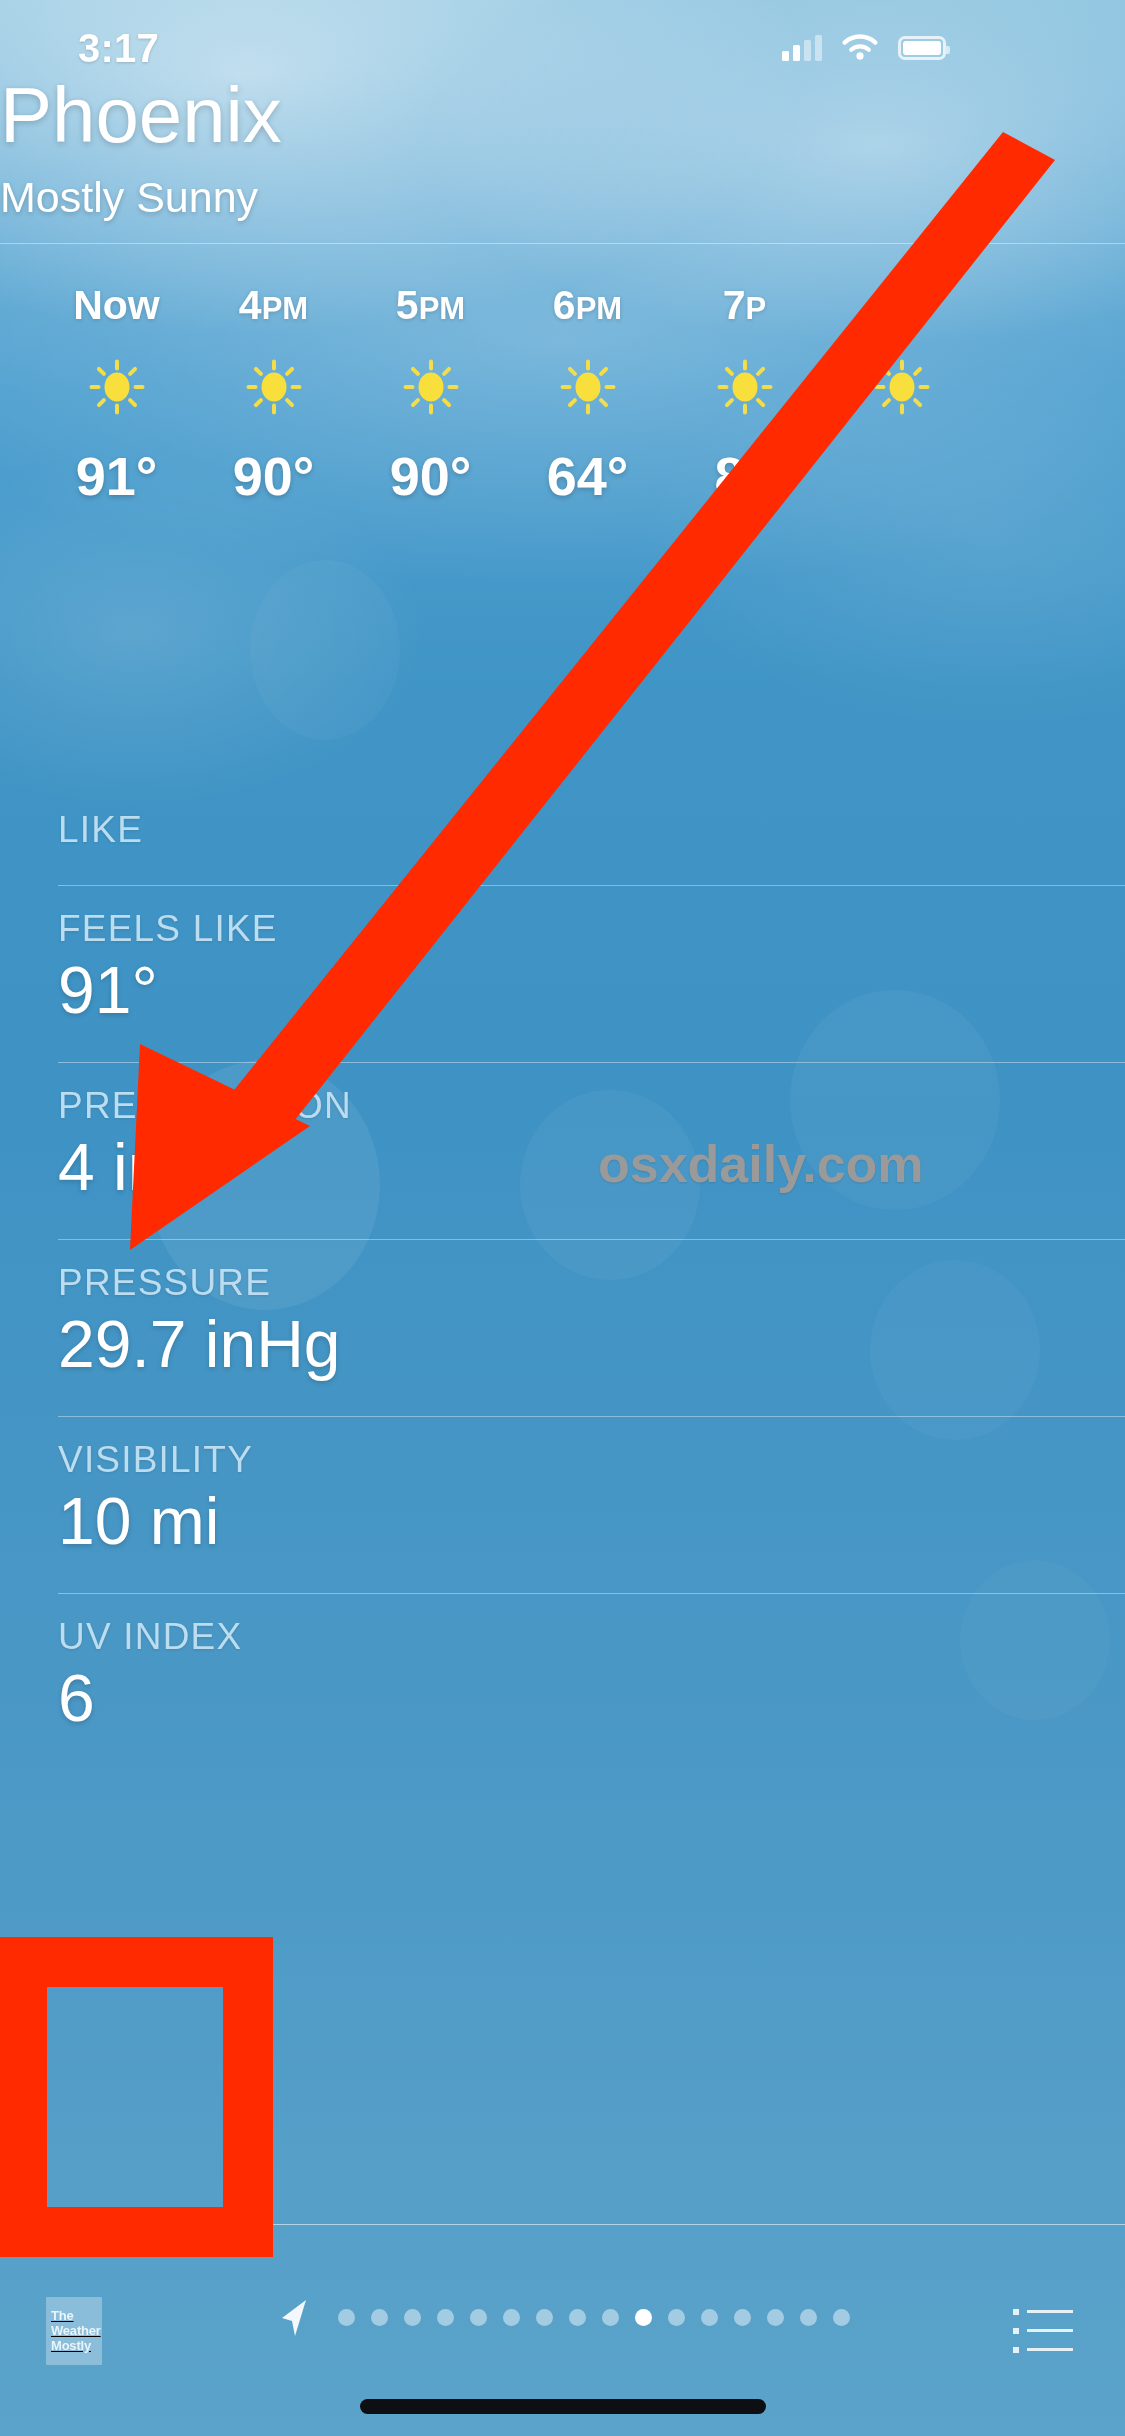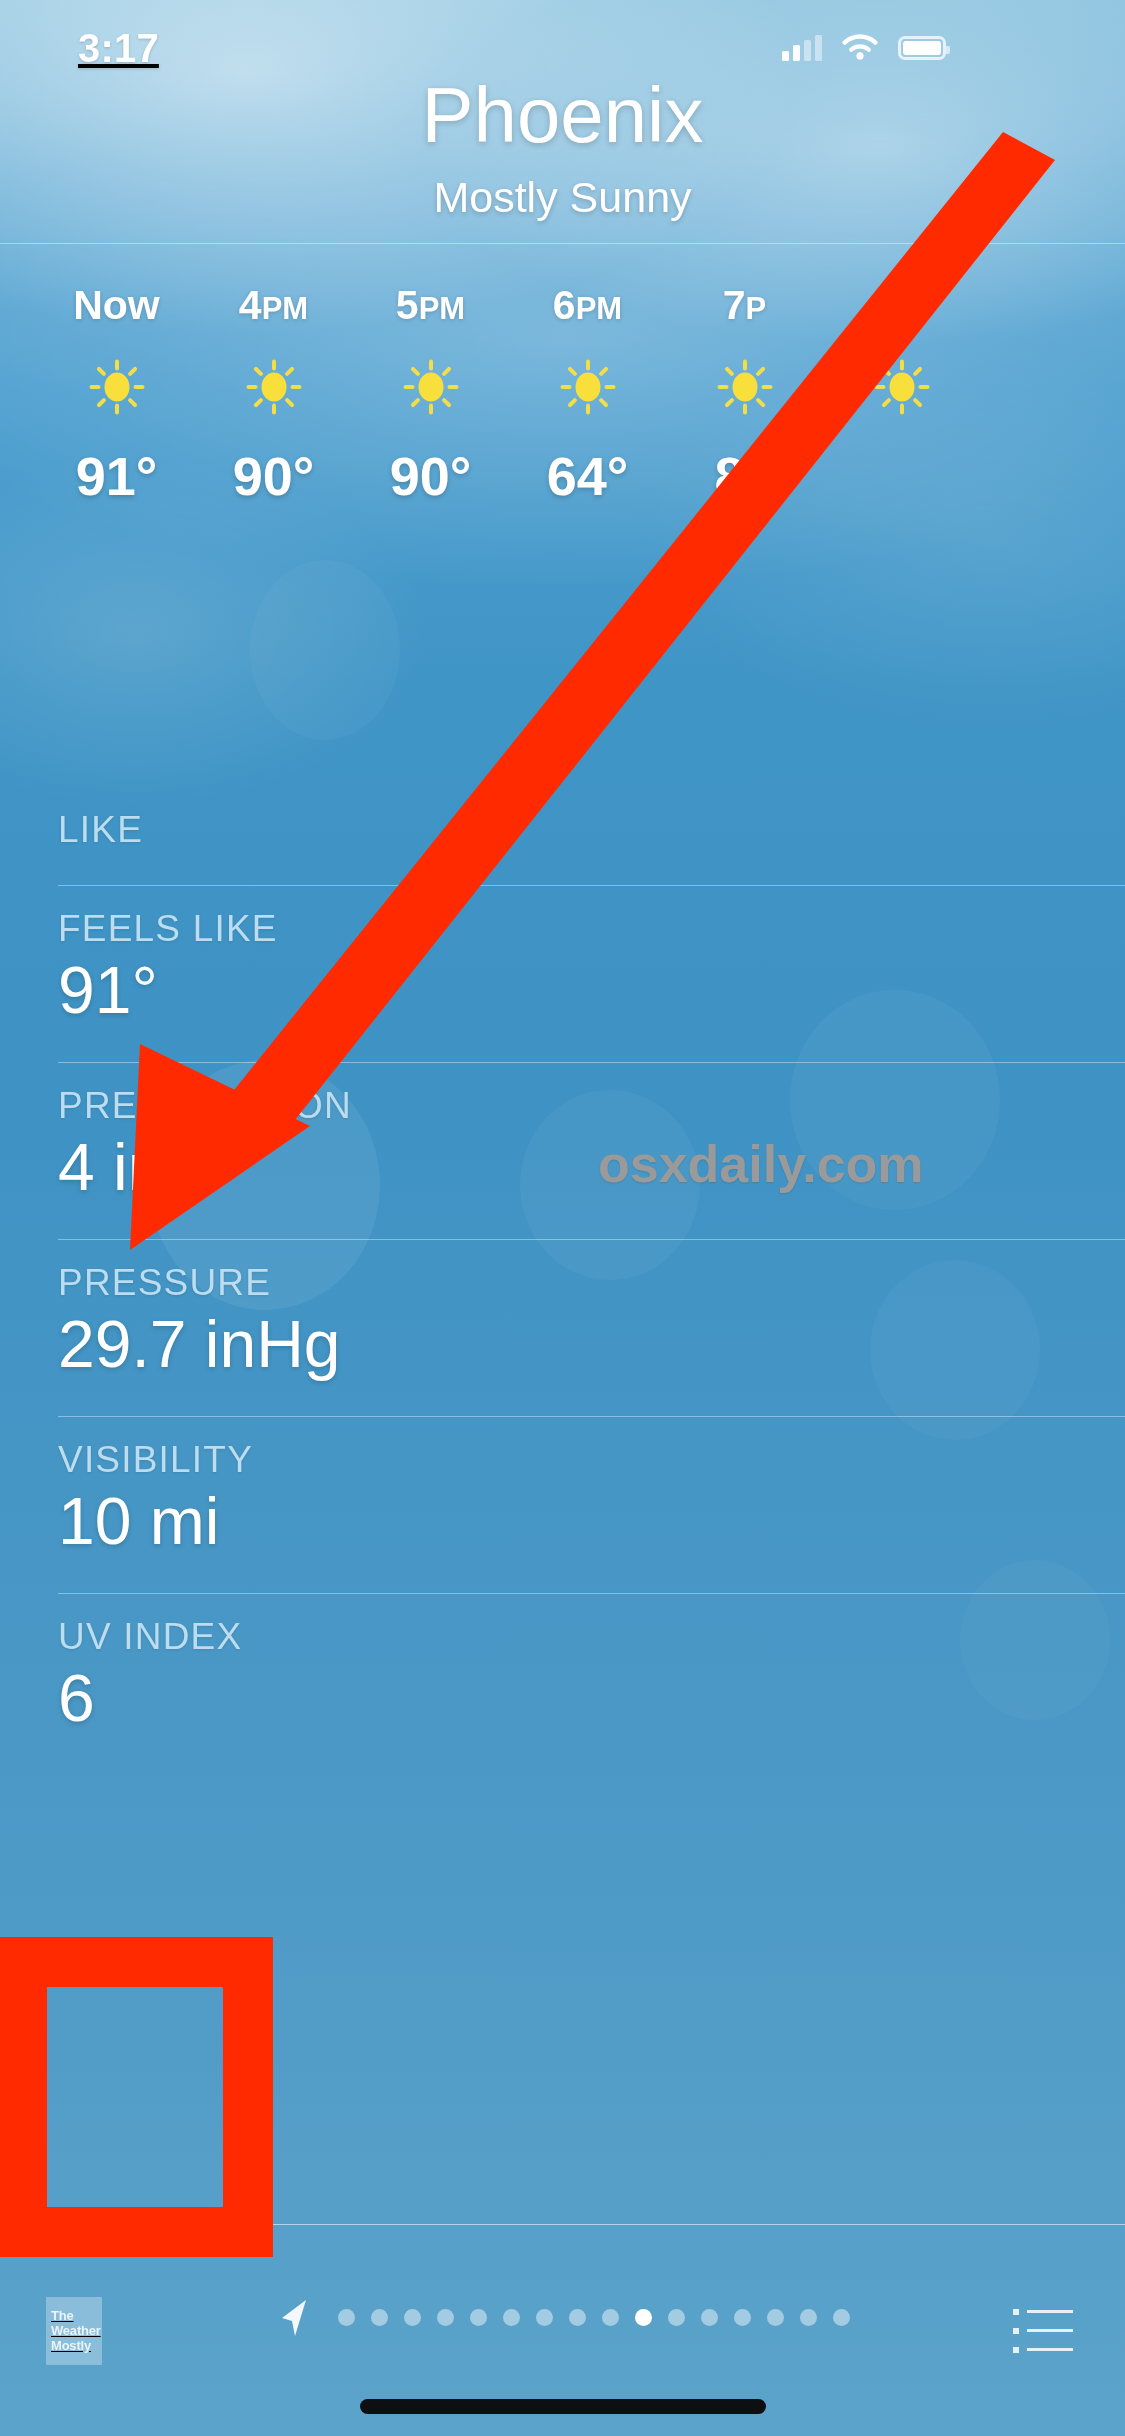--- a/index.html
+++ b/index.html
@@ -24,21 +24,20 @@
   }
   
   .bokeh{ position:absolute; border-radius:50%; background:rgba(255,255,255,.07); pointer-events:none; }
 
   
   .statusbar{
     position:absolute; top:0; left:0; width:1004px; height:96px;
     display:flex; align-items:center; justify-content:space-between;
     padding:0 58px 0 78px;
     z-index:6;
-    text-decoration:underline;
   }
   .clock{
     color:#fff; font-size:40px; font-weight:bold; letter-spacing:.2px;
     text-shadow:0 1px 3px rgba(0,0,0,.18);
   }
   .status-icons{ display:flex; align-items:center; gap:16px; }
   .bars{ display:flex; align-items:flex-end; gap:4px; height:26px; }
   .bars i{ display:block; width:7px; background:#fff; border-radius:1.5px; }
   .bars i:nth-child(1){ height:10px; }
   .bars i:nth-child(2){ height:16px; }
@@ -48,21 +47,21 @@
     width:48px; height:24px; border:3px solid rgba(255,255,255,.75);
     border-radius:7px; position:relative; padding:2px;
   }
   .batt::after{
     content:""; position:absolute; right:-7px; top:7px;
     width:4px; height:8px; background:rgba(255,255,255,.6); border-radius:0 2px 2px 0;
   }
   .batt span{ display:block; width:100%; height:100%; background:#fff; border-radius:3px; }
 
   
-  .header{ position:absolute; top:74px; left:0; width:1125px; text-align:center; z-index:4; }
+  .header{ position:absolute; top:74px; left:0; width:1125px; text-align:left; z-index:4; }
   .city{
     color:#fff; font-size:78px; font-weight:normal; line-height:1.06;
     text-shadow:0 2px 6px rgba(0,0,0,.20);
   }
   .cond{
     color:#fff; font-size:43px; font-weight:normal; margin-top:16px;
     text-shadow:0 2px 5px rgba(0,0,0,.20);
   }
 
   

